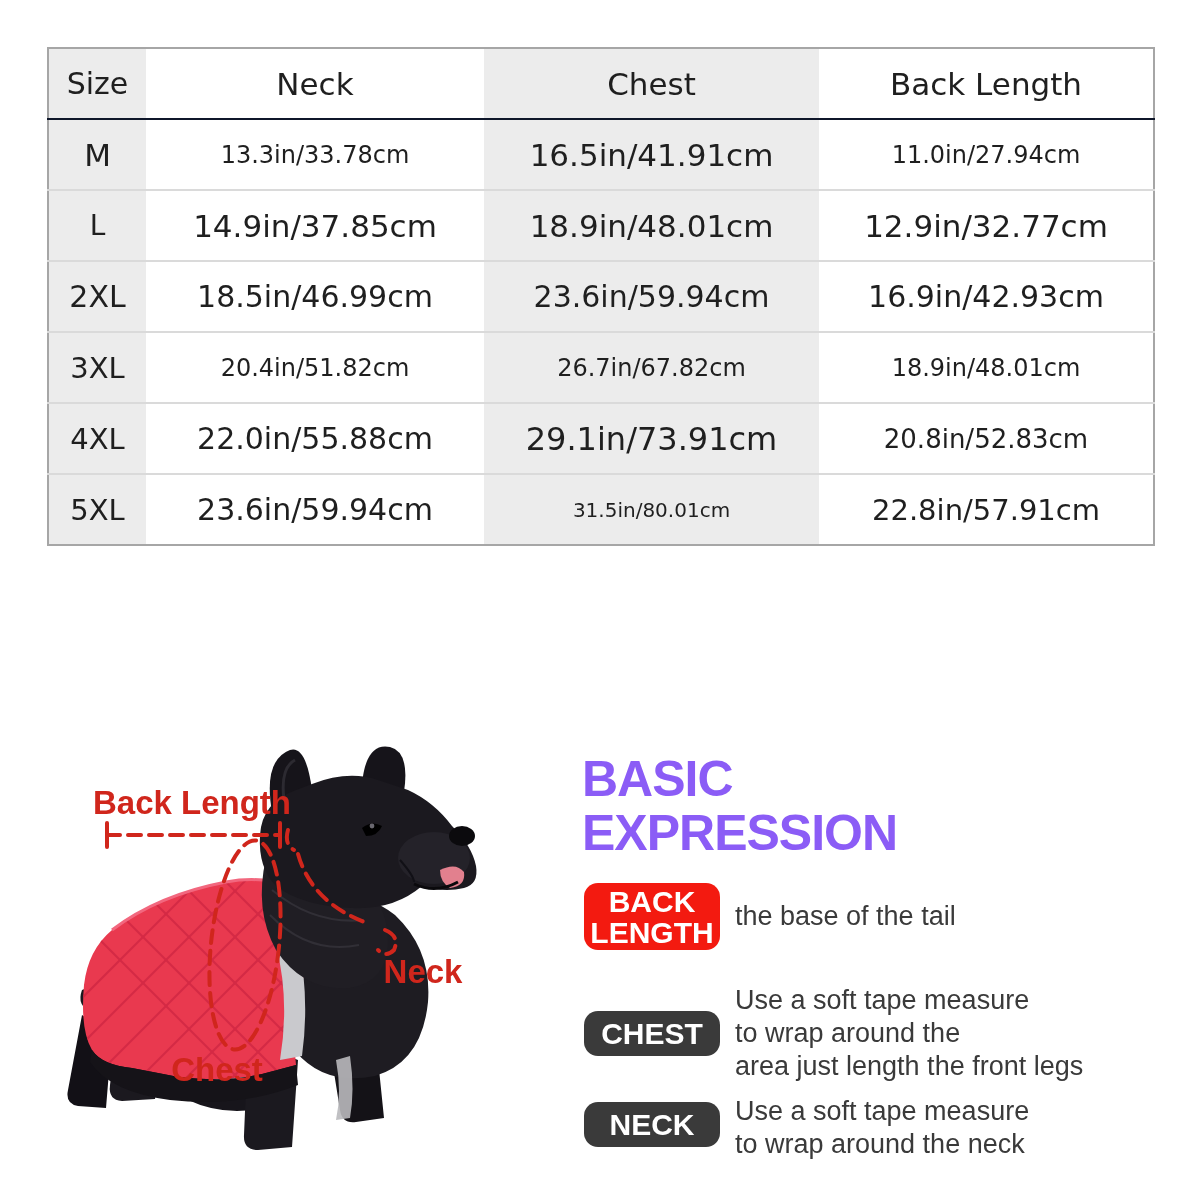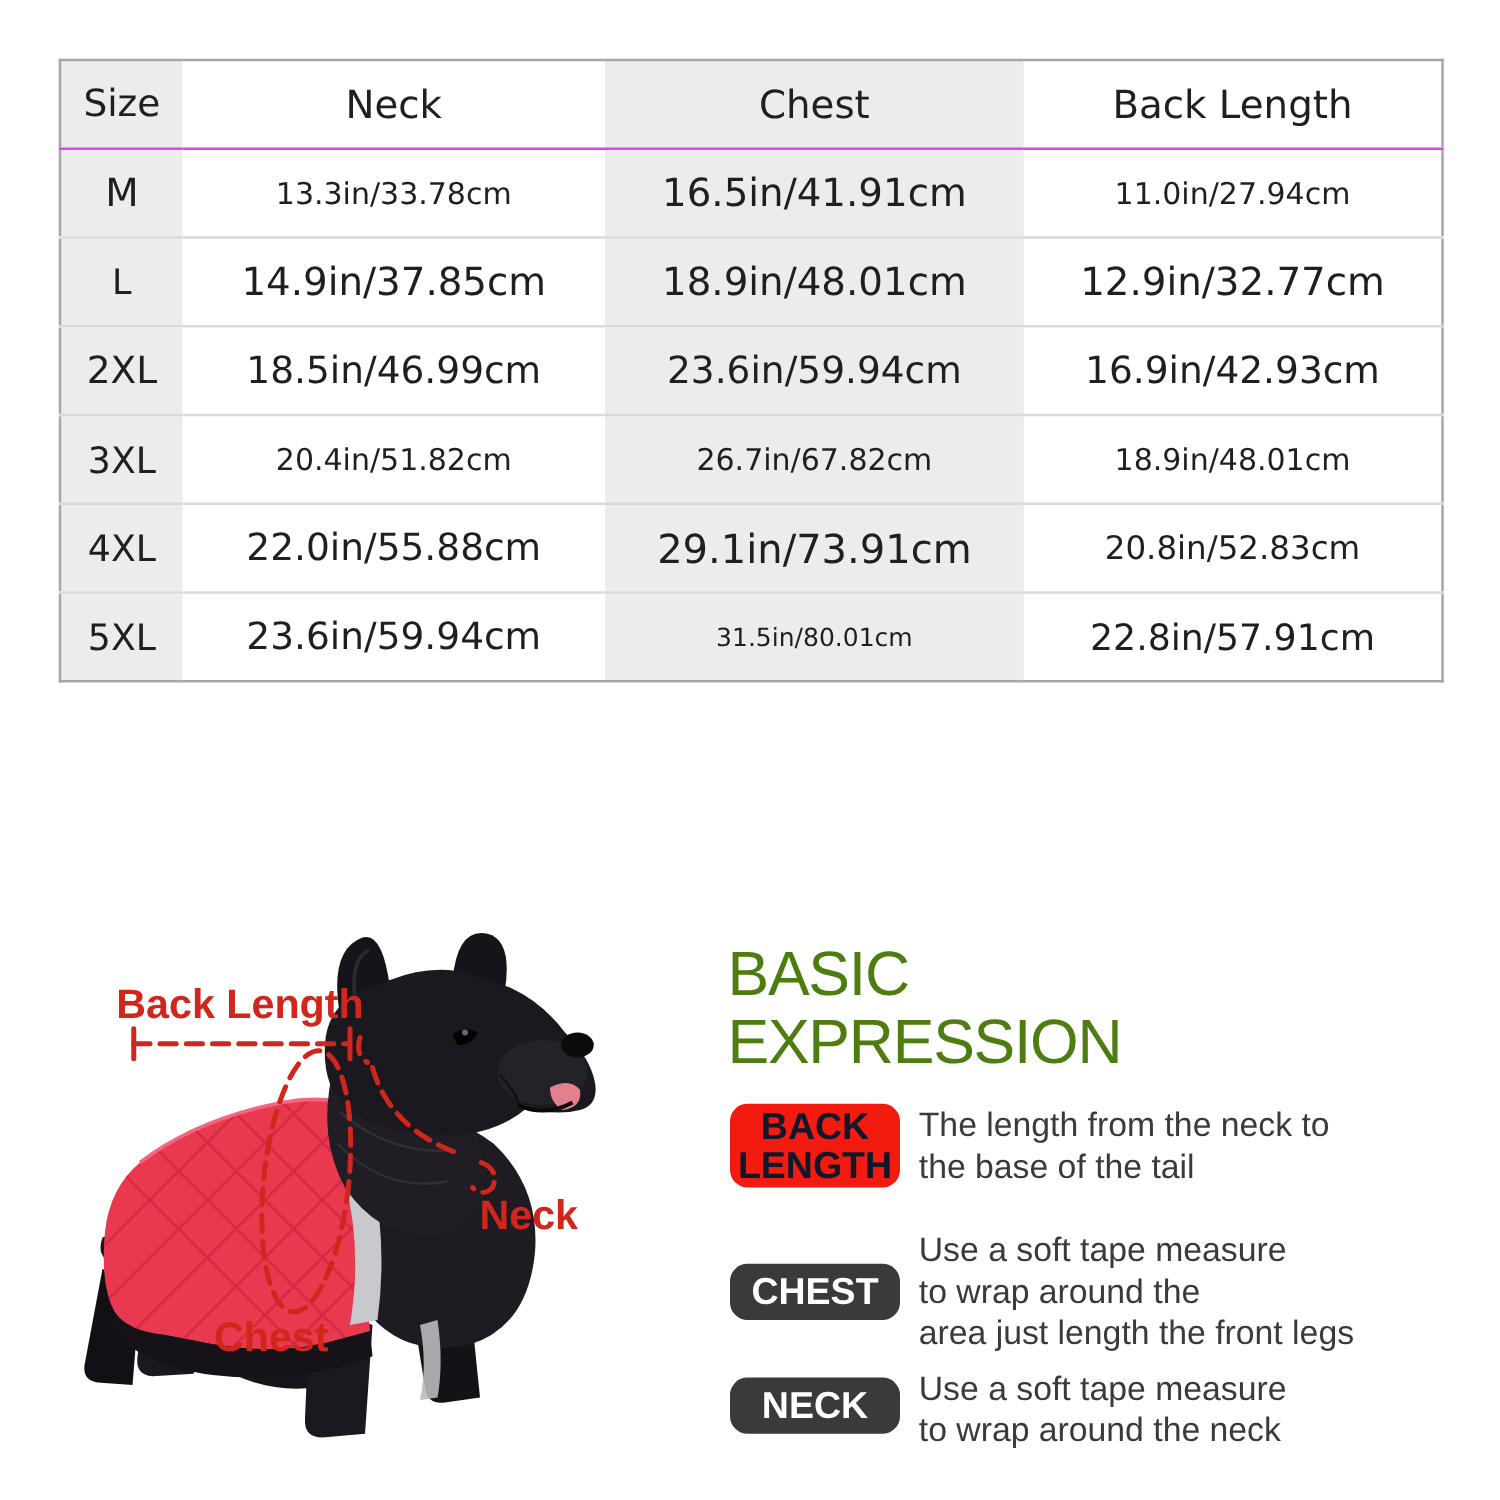--- a/index.html
+++ b/index.html
@@ -6,35 +6,35 @@
   .stage{position:relative;width:1200px;height:1200px;background:#fff;overflow:hidden;
          font-family:"Liberation Sans",sans-serif;}
 
   
   table.size-chart{position:absolute;left:47px;top:47px;width:1106px;
     border-collapse:collapse;table-layout:fixed;background:#ffffff;
     border:2px solid #a6a6a6;color:#1f1f1f;
     font-family:"DejaVu Sans","Liberation Sans",sans-serif;}
   .size-chart th,.size-chart td{height:69px;text-align:center;vertical-align:middle;
     font-weight:400;padding:0;white-space:nowrap;overflow:hidden;}
-  .size-chart thead th{border-bottom:2px solid #d946ef;}
+  .size-chart thead th{border-bottom:2px solid #0f172a;}
   .size-chart tbody th,.size-chart tbody td{border-bottom:2px solid #dadada;}
   .size-chart tbody tr:last-child th,.size-chart tbody tr:last-child td{border-bottom:none;}
   .size-chart .gcol{background:#ececec;}
 
   
   .dog-figure{position:absolute;left:40px;top:740px;width:540px;height:460px;}
   .ann{stroke:var(--red-label);stroke-width:4;fill:none;stroke-linecap:round;}
   .dash{stroke-dasharray:13 8;}
   .ann-text{fill:var(--red-label);font-family:"Liberation Sans",sans-serif;
             font-weight:bold;font-size:33px;}
 
   
-  .legend-title{position:absolute;left:582px;top:752px;color:#4d7c0f;
-    font-size:50px;line-height:54px;font-weight:normal;letter-spacing:-1px;}
+  .legend-title{position:absolute;left:582px;top:752px;color:#8b5cf6;
+    font-size:50px;line-height:54px;font-weight:bold;letter-spacing:-1px;}
   .leg-row{position:absolute;left:584px;display:flex;gap:15px;}
   .leg-row .badge{flex:0 0 136px;width:136px;display:flex;flex-direction:column;
     align-items:center;justify-content:center;font-weight:bold;text-align:center;
     border-radius:14px;box-sizing:border-box;}
   .badge-tall{height:67px;font-size:30px;line-height:31px;}
   .badge-short{height:45px;font-size:30px;line-height:45px;border-radius:12px;}
   .leg-desc{color:var(--desc-color);font-size:27px;line-height:33px;white-space:nowrap;}
   .row-back{top:883px;align-items:center;}
   .row-chest{top:984px;align-items:flex-start;}
   .row-chest .badge{margin-top:27px;}
@@ -178,26 +178,25 @@
       <text class="ann-text" x="177" y="341" text-anchor="middle">Chest</text>
     </g>
   </svg>
 
   <div class="legend-title">
     <div>BASIC</div>
     <div>EXPRESSION</div>
   </div>
 
   <div class="leg-row row-back">
-    <div class="badge badge-tall" style="background: rgb(243, 26, 16); color: #0f172a;">
+    <div class="badge badge-tall" style="background: rgb(243, 26, 16); color: #ffffff;">
         <div>BACK</div>
         <div>LENGTH</div>
       </div>
     <div class="leg-desc">
-        <div>The length from the neck to</div>
         <div>the base of the tail</div>
       </div>
   </div>
   <div class="leg-row row-chest">
     <div class="badge badge-short" style="background: rgb(58, 58, 58); color: rgb(255, 255, 255);">
         <div>CHEST</div>
       </div>
     <div class="leg-desc">
         <div>Use a soft tape measure</div>
         <div>to wrap around the</div>

